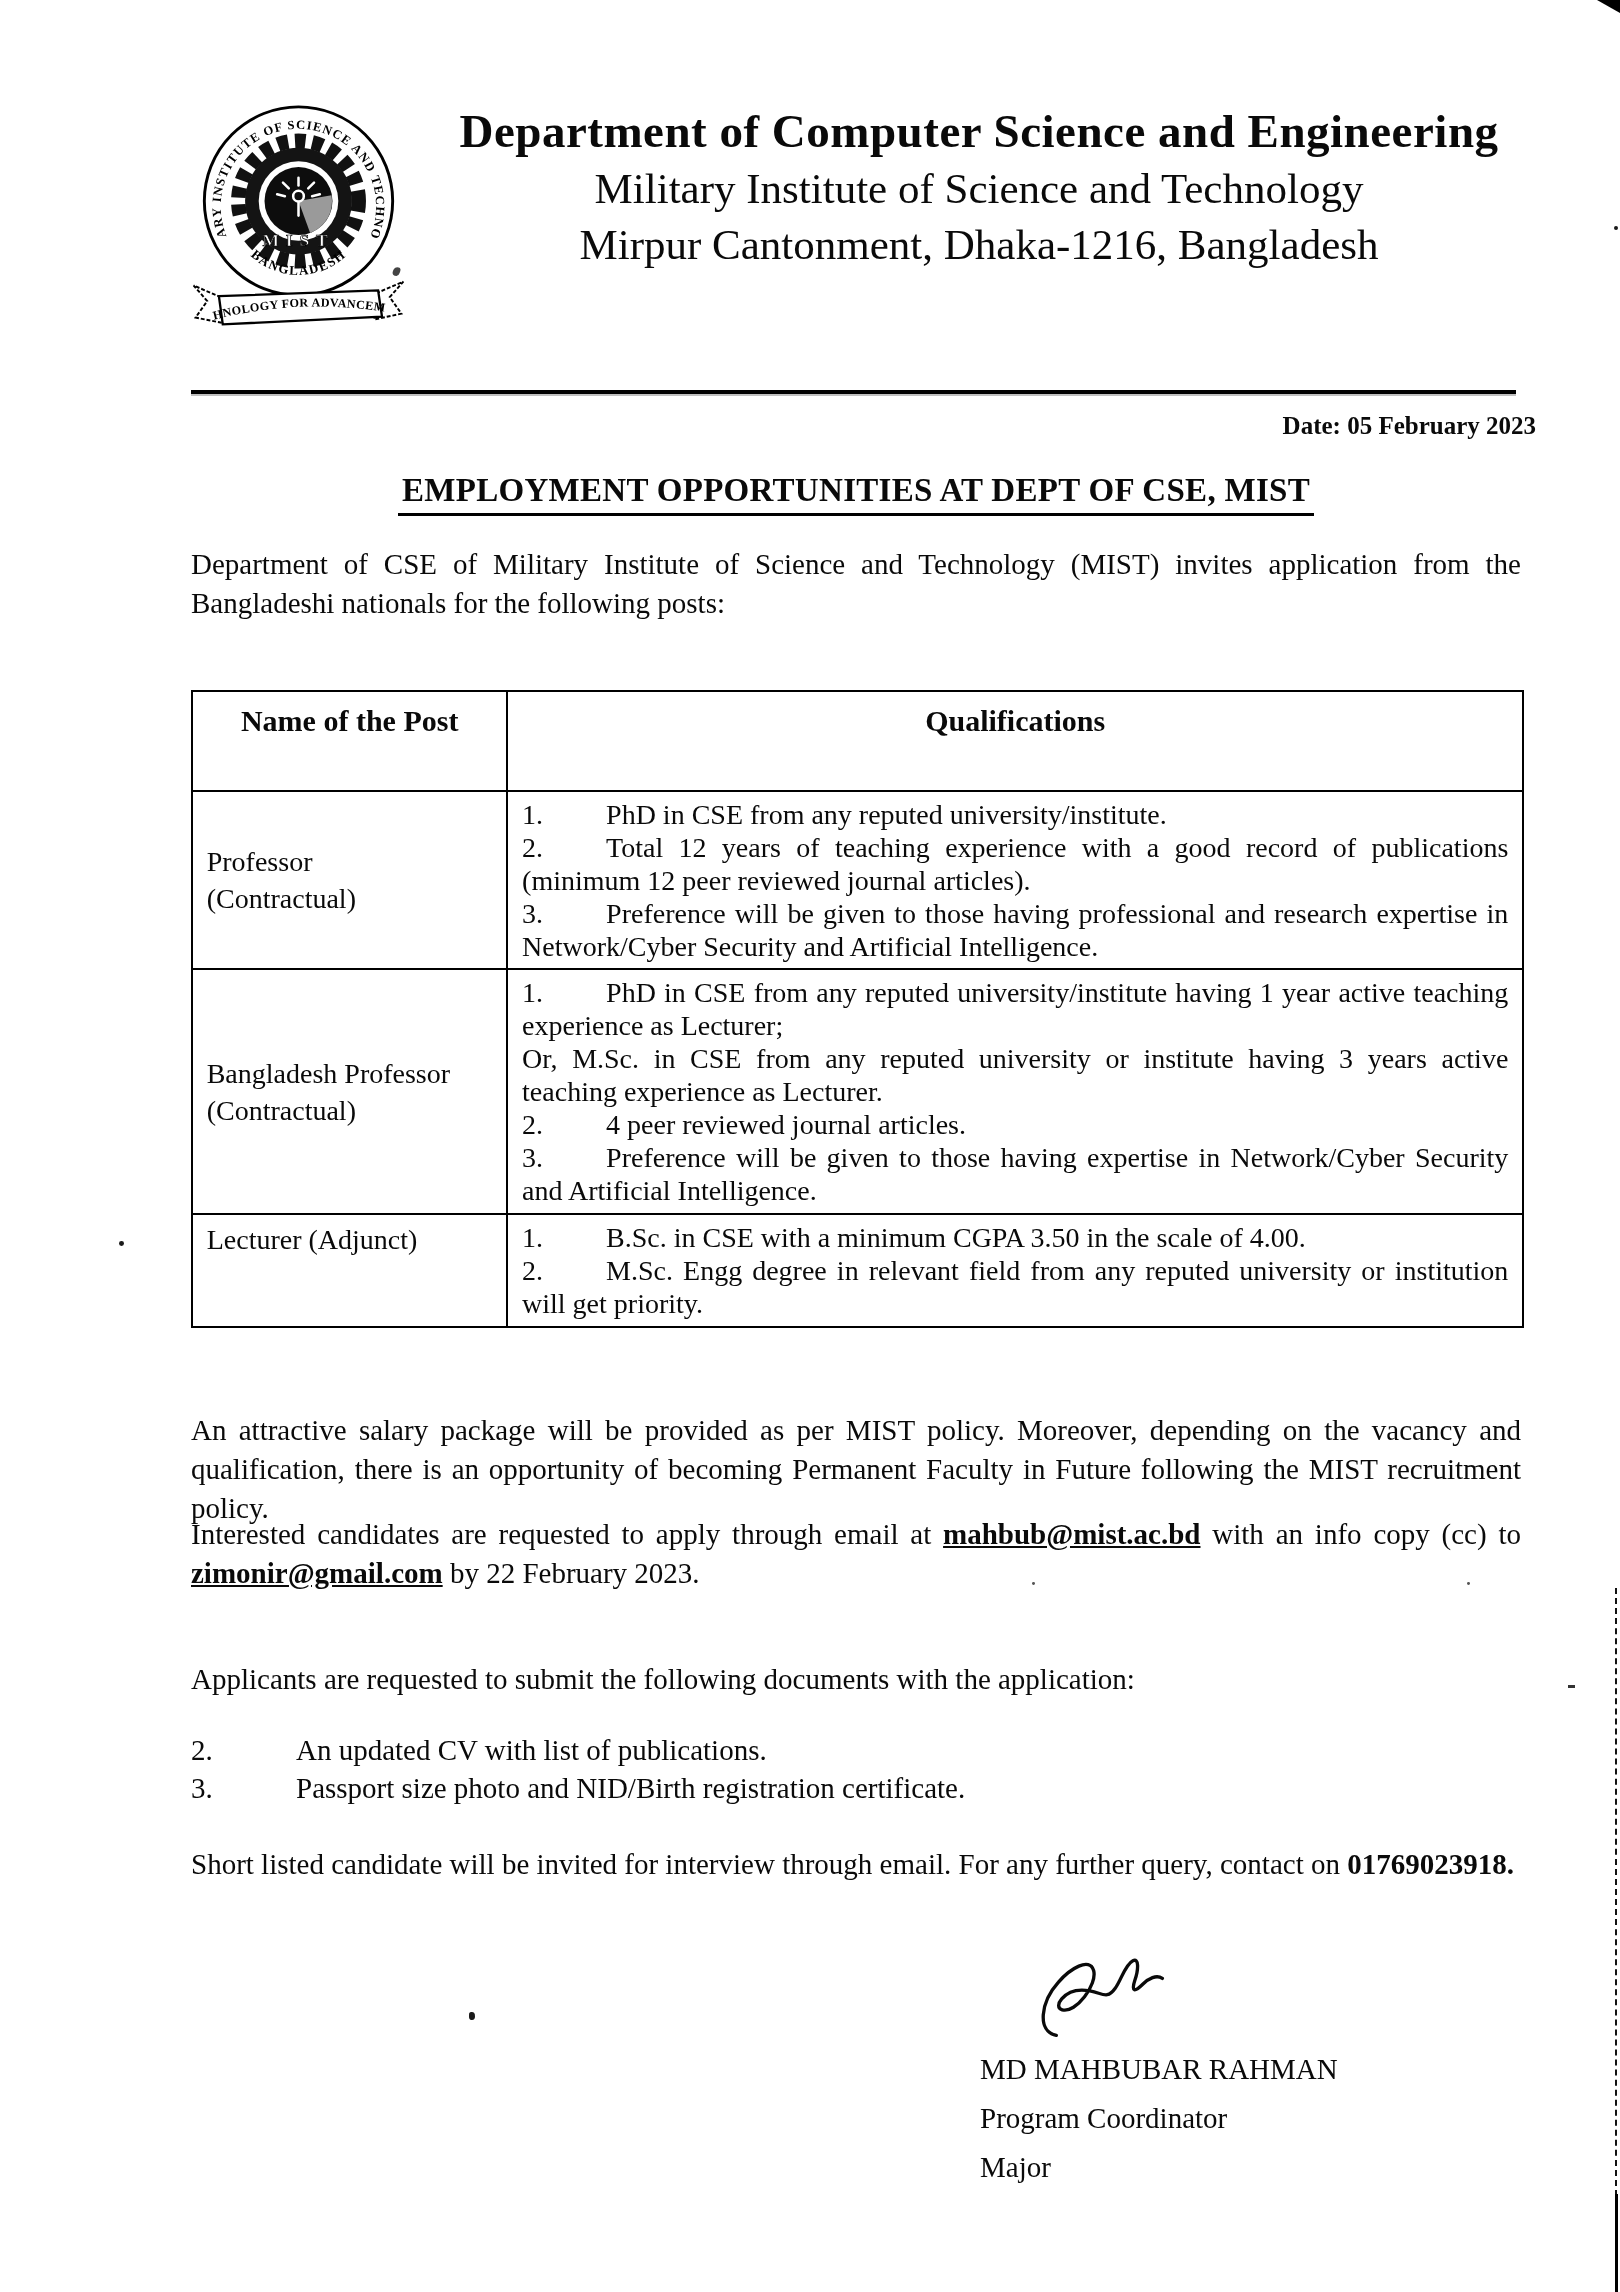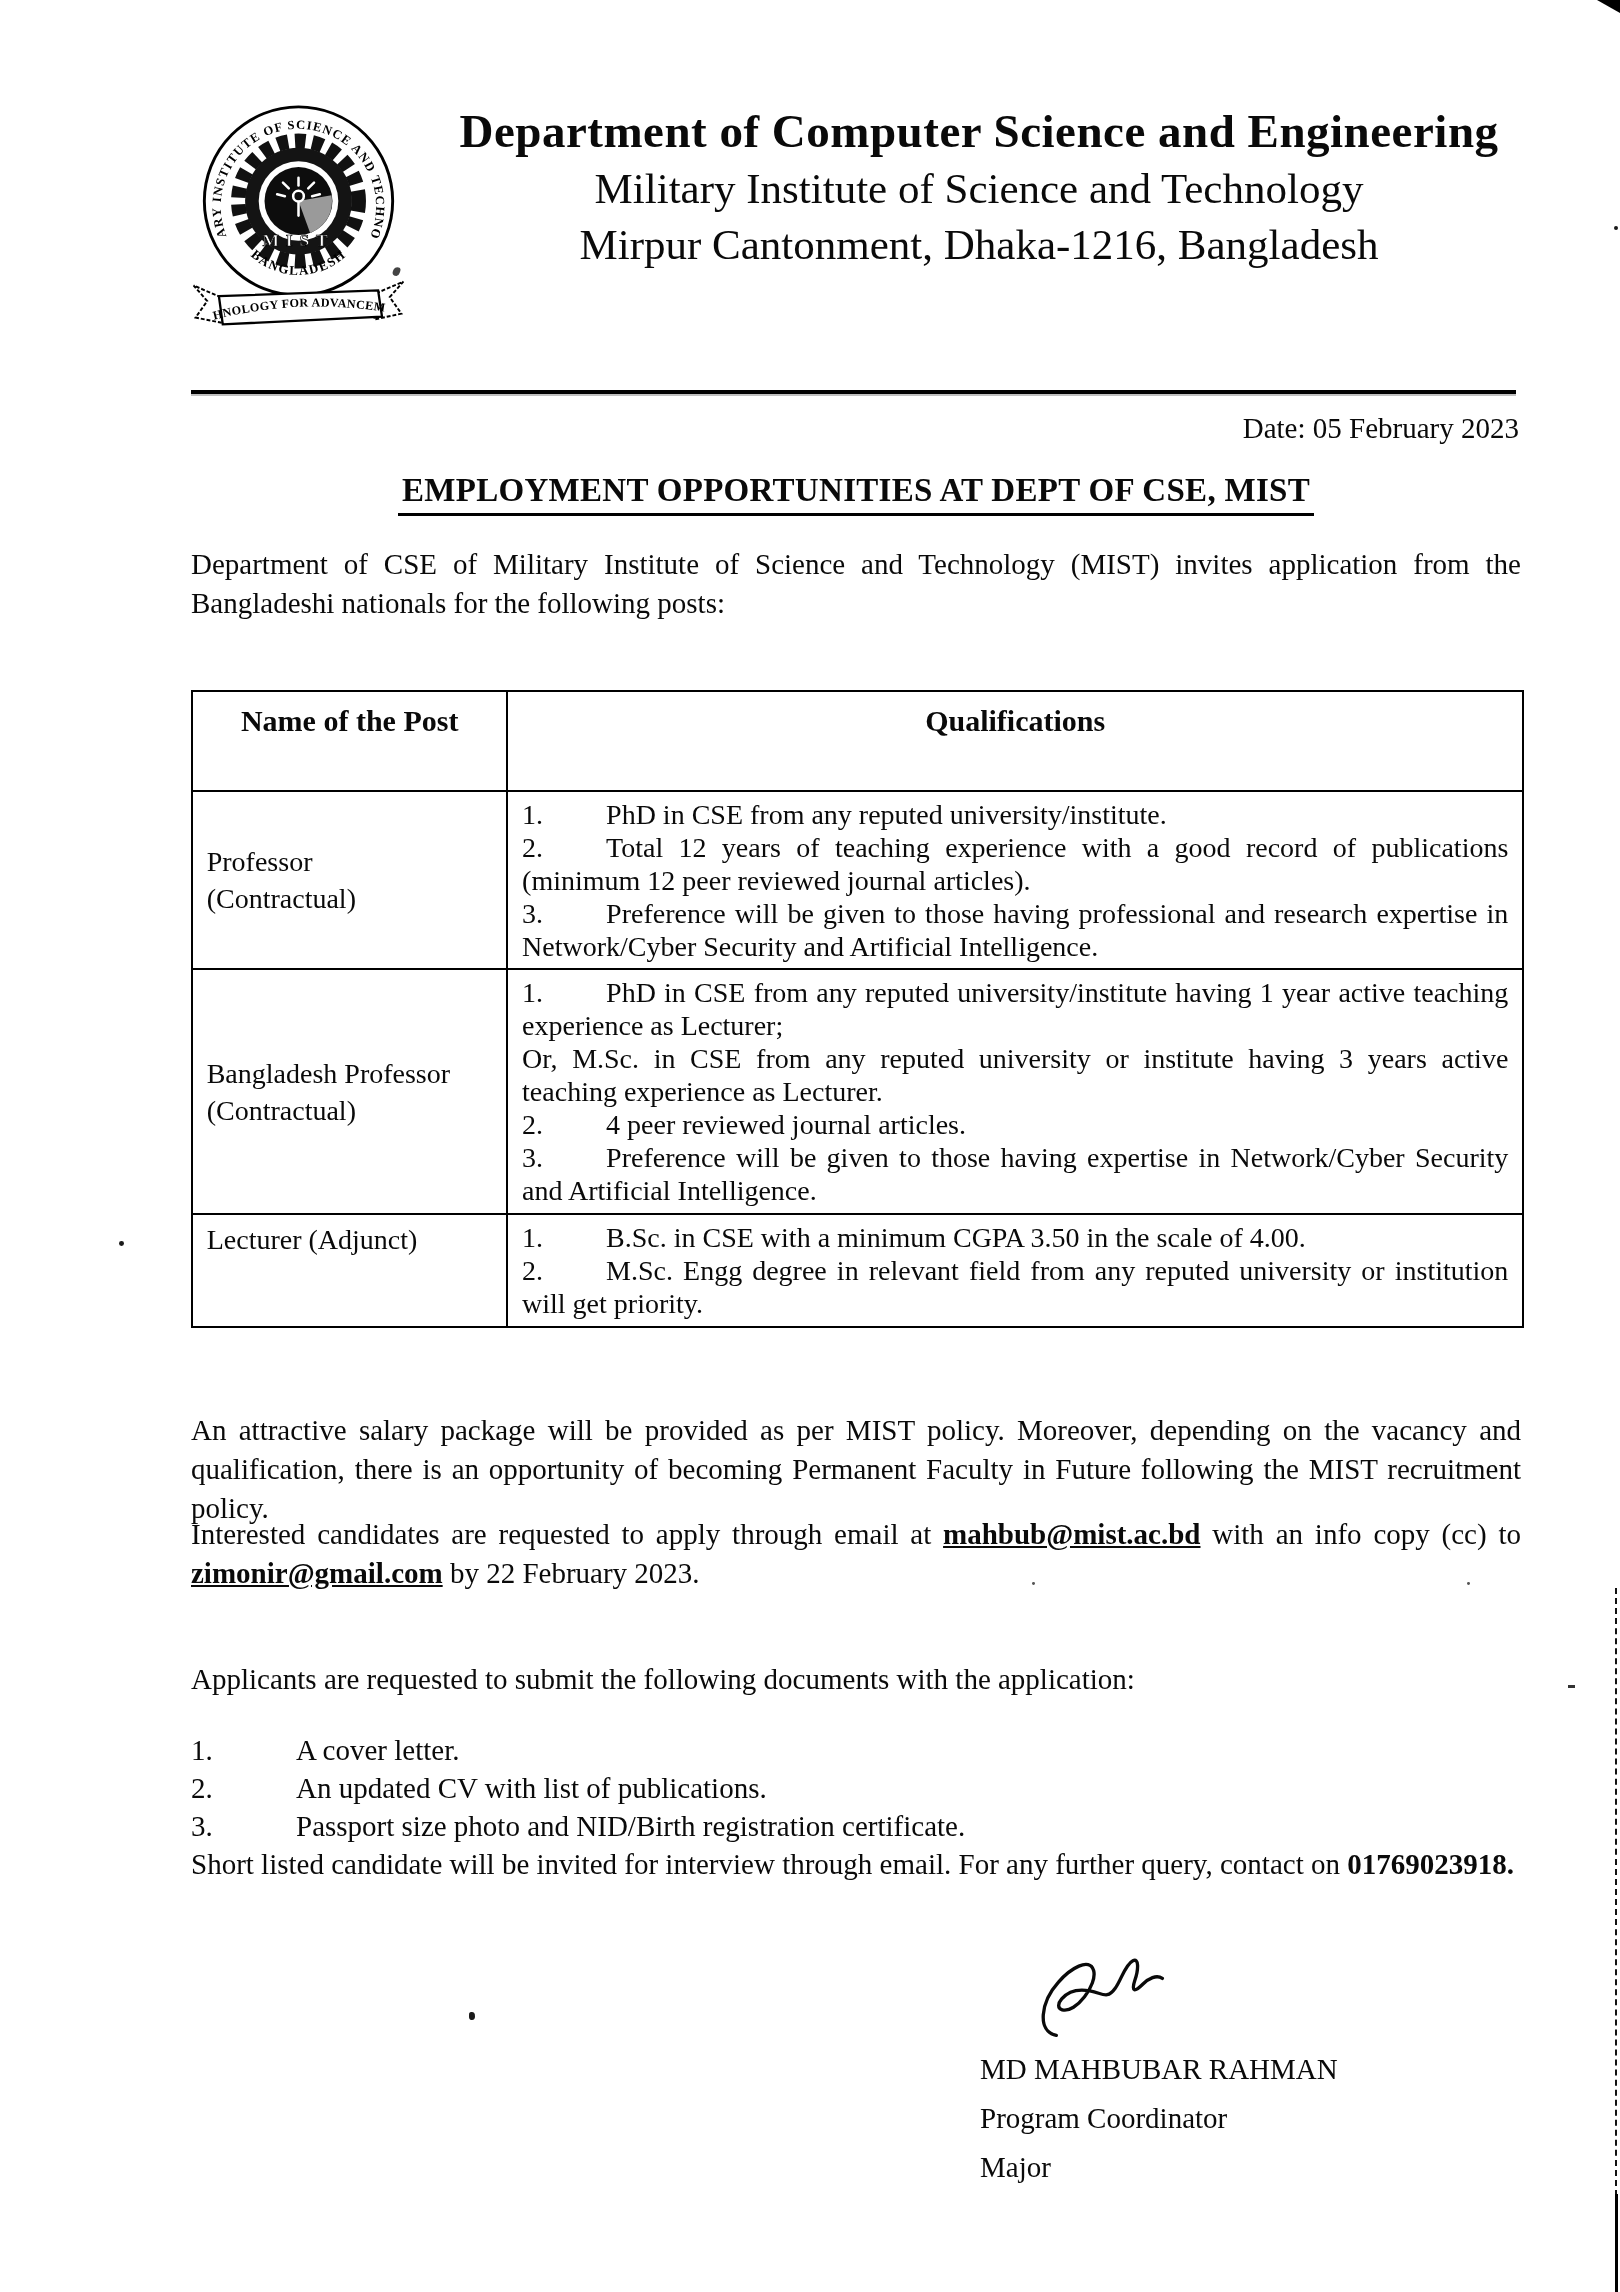--- a/index.html
+++ b/index.html
@@ -7,21 +7,21 @@
     position:relative;width:1620px;height:2293px;background:#ffffff;
     font-family:"Liberation Serif","DejaVu Serif",serif;color:#0a0a0a;
     overflow:hidden;margin:0 auto;
   }
   
   .logo{position:absolute;left:182px;top:98px;width:233px;height:243px;}
   .org{position:absolute;left:387px;right:49px;top:102px;text-align:center;}
   .org-line1{font-size:47px;font-weight:bold;line-height:59px;letter-spacing:0.5px;}
   .org-line2,.org-line3{font-size:43px;line-height:56px;}
   .rule{position:absolute;left:191px;top:390px;width:1325px;height:3.9px;background:#000;box-shadow:0 2px 0 rgba(0,0,0,.25);}
-  .date{position:absolute;right:101px;top:412px;font-size:29px;}
+  .date{position:absolute;right:84px;top:412px;font-size:25px;font-weight:bold;}
   .doc-title-wrap{position:absolute;left:191px;top:472px;width:1330px;text-align:center;}
   .doc-title{display:inline-block;font-size:33px;font-weight:bold;letter-spacing:0.3px;border-bottom:3.9px solid #000;padding:0 3.9px 3.9px 3.9px;}
   
   .para{position:absolute;left:191px;width:1330px;font-size:29px;line-height:39px;text-align:justify;}
   .intro{top:545px;}
   .p-salary{top:1411px;}
   .p-apply{top:1515px;}
   .p-docs{top:1660px;}
   .p-short{top:1845px;}
   .doclist{position:absolute;left:191px;top:1731px;width:1330px;font-size:29px;line-height:38px;}
@@ -159,21 +159,20 @@
     </tbody>
   </table>
 
   <div class="para p-salary">An attractive salary package will be provided as per MIST policy. Moreover, depending on the vacancy and qualification, there is an opportunity of becoming Permanent Faculty in Future following the MIST recruitment policy.</div>
 
   <div class="para p-apply"><span>Interested candidates are requested to apply through email at </span><span class="email">mahbub@mist.ac.bd</span><span> with an info copy (cc) to </span><span class="email">zimonir@gmail.com</span><span> by 22 February 2023.</span></div>
 
   <div class="para p-docs">Applicants are requested to submit the following documents with the application:</div>
 
   <div class="doclist">
-    <div><span class="dnum">1.</span><span>A cover letter.</span></div>
     <div><span class="dnum">2.</span><span>An updated CV with list of publications.</span></div>
     <div><span class="dnum">3.</span><span>Passport size photo and NID/Birth registration certificate.</span></div>
   </div>
 
   <div class="para p-short"><span>Short listed candidate will be invited for interview through email. For any further query, contact on </span><span class="phone">01769023918</span><span class="phone">.</span></div>
 
   <svg class="sig-scrawl" viewBox="0 0 165 118">
     <path d="M38,96 C18,92 22,62 40,42 C52,28 72,16 76,30 C80,44 58,74 44,70 C34,67 46,50 64,50 C84,50 88,62 98,48 C104,40 108,24 116,20 C122,17 122,28 118,40 C114,52 118,52 126,44 C132,38 140,34 146,38" fill="none" stroke="#0a0a0a" stroke-width="3.4" stroke-linecap="round"></path>
   </svg>
   <div class="sigblock">

